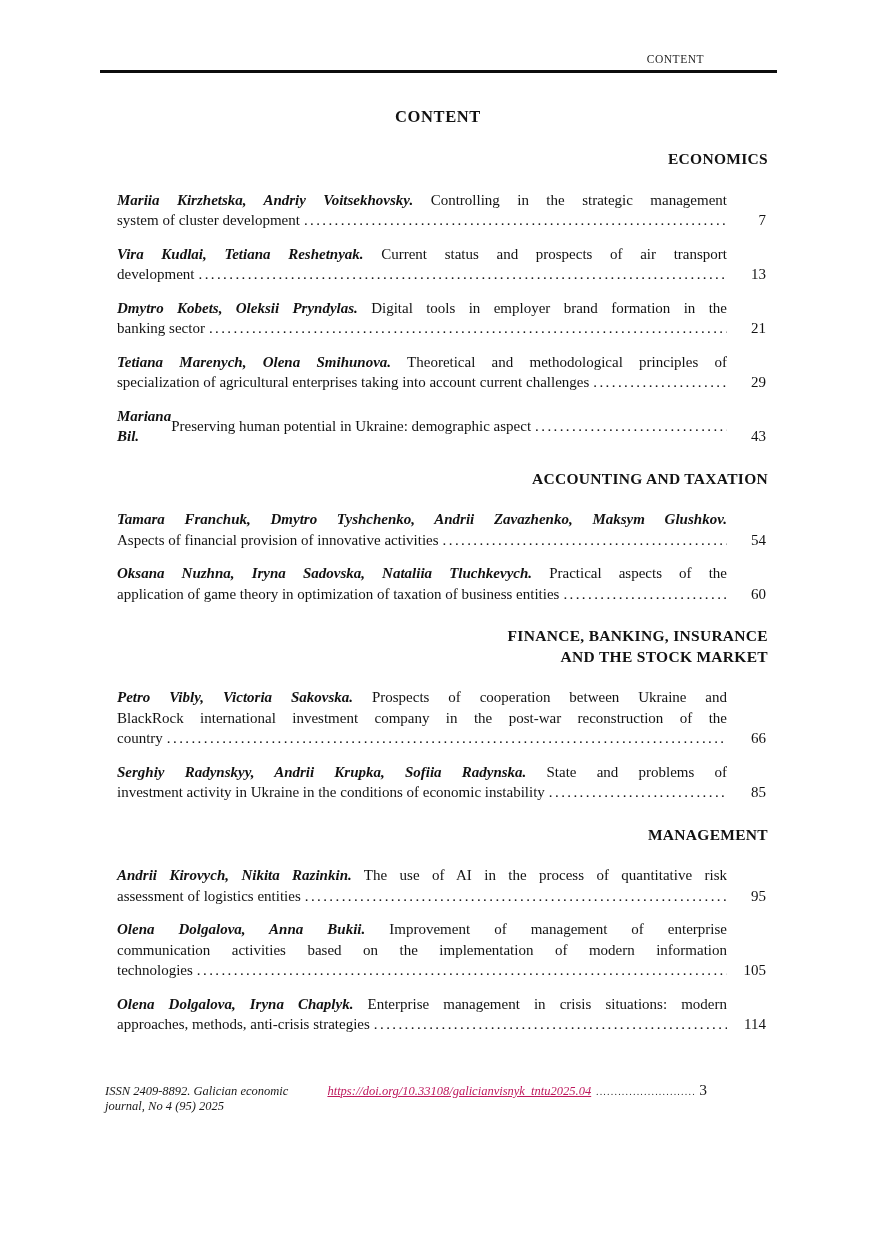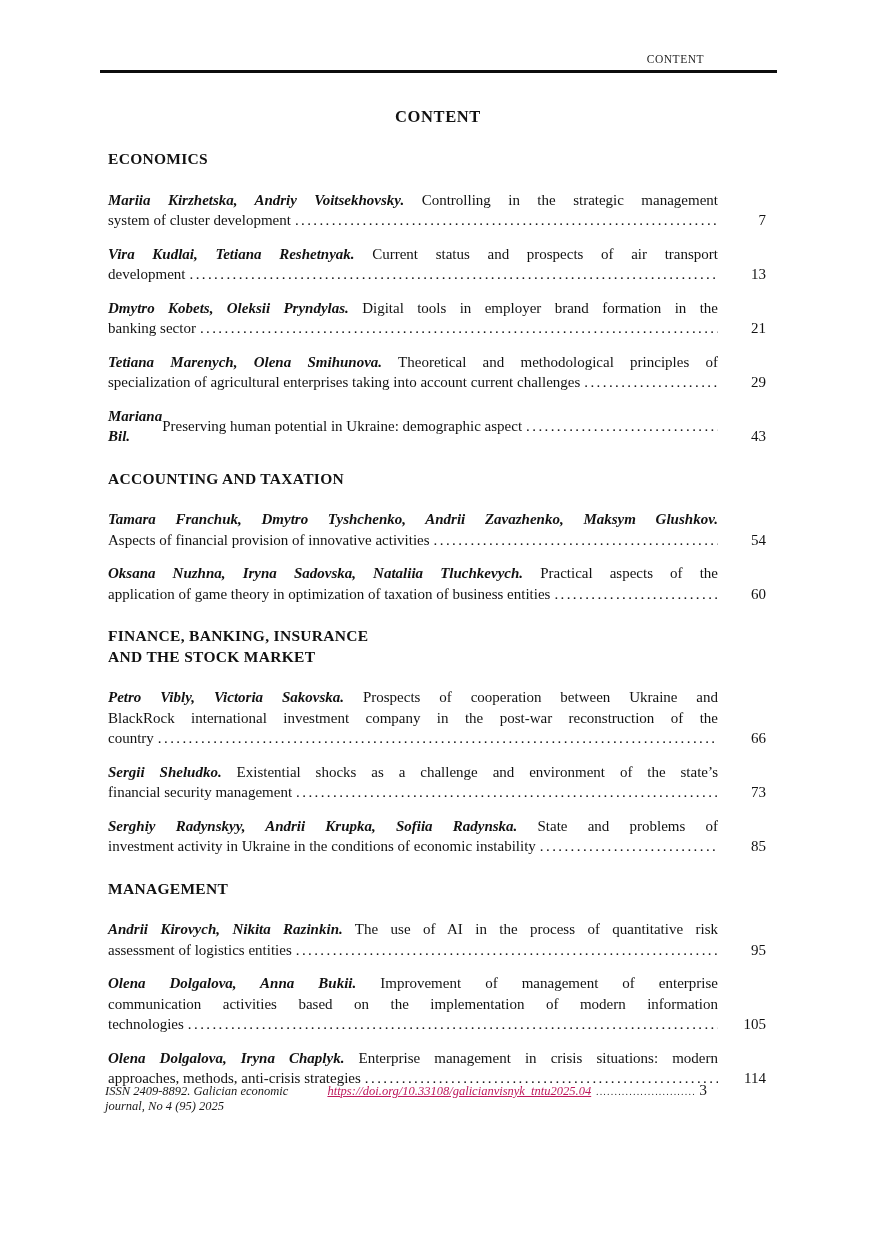--- a/index.html
+++ b/index.html
@@ -15,25 +15,25 @@
   .head-rule {
     position:absolute; top:70px; left:100px; width:677px; height:3px;
     background:#0d0d0d;
   }
   .content { position:absolute; top:74px; left:108px; width:660px; }
   .doc-title {
     margin:33px 0 0 0; text-align:center;
     font-size:16.5px; font-weight:bold; letter-spacing:0.6px;
   }
   .sec-head {
-    margin:22px 0 20px 0; text-align:left;
+    margin:22px 0 20px 0; text-align:right;
     font-size:15.5px; font-weight:bold; letter-spacing:0.3px; line-height:20.5px;font-family:Liberation Serif, serif;
   }
   .entry { display:flex; margin-bottom:13px; font-size:15px; line-height:20.5px; }
-  .ebody { width:610px; }
+  .ebody { width:610px;margin-left:9px; }
   .eline.mid { text-align:justify; text-align-last:justify; text-justify:inter-word; }
   .eline.last { display:flex; align-items:center; }
   .auth { font-weight:bold; font-style:italic; }
   .reg  { white-space:nowrap; }
   .leader { flex:1 1 auto; overflow:hidden; white-space:nowrap; margin-left:4px; min-width:8px; }
   .leader::after {
     content:"..................................................................................................................................................................................";
     letter-spacing:2.4px;
   }
   .epage {
@@ -149,30 +149,20 @@
             <div class="eline mid"><span>BlackRock international investment company in the post-war reconstruction of the</span></div>
             <div class="eline last">
               <span class="reg">country</span>
               <span class="leader"></span>
             </div>
           </div>
           <div class="epage">66</div>
         </div>
         <div class="entry">
           <div class="ebody">
-            <div class="eline mid"><span class="auth">Sergii Sheludko.</span> <span>Existential shocks as a challenge and environment of the state’s</span></div>
-            <div class="eline last">
-              <span class="reg">financial security management</span>
-              <span class="leader"></span>
-            </div>
-          </div>
-          <div class="epage">73</div>
-        </div>
-        <div class="entry">
-          <div class="ebody">
             <div class="eline mid"><span class="auth">Serghiy Radynskyy, Andrii Krupka, Sofiia Radynska.</span> <span>State and problems of</span></div>
             <div class="eline last">
               <span class="reg">investment activity in Ukraine in the conditions of economic instability</span>
               <span class="leader"></span>
             </div>
           </div>
           <div class="epage">85</div>
         </div>
         <div class="sec-head">
           <div>MANAGEMENT</div>

